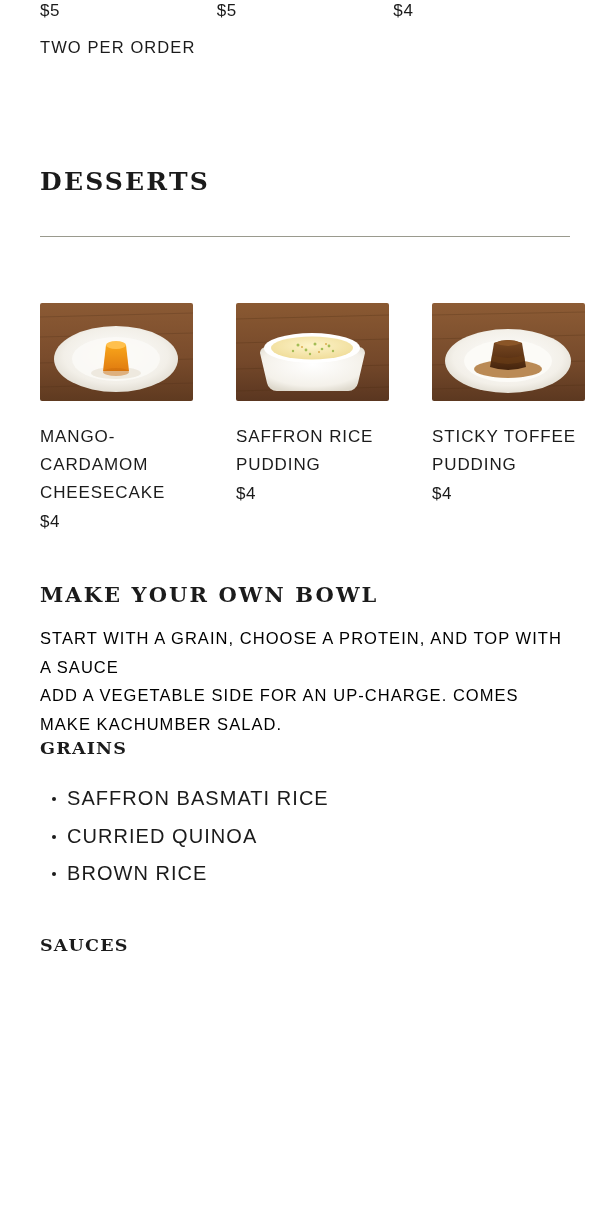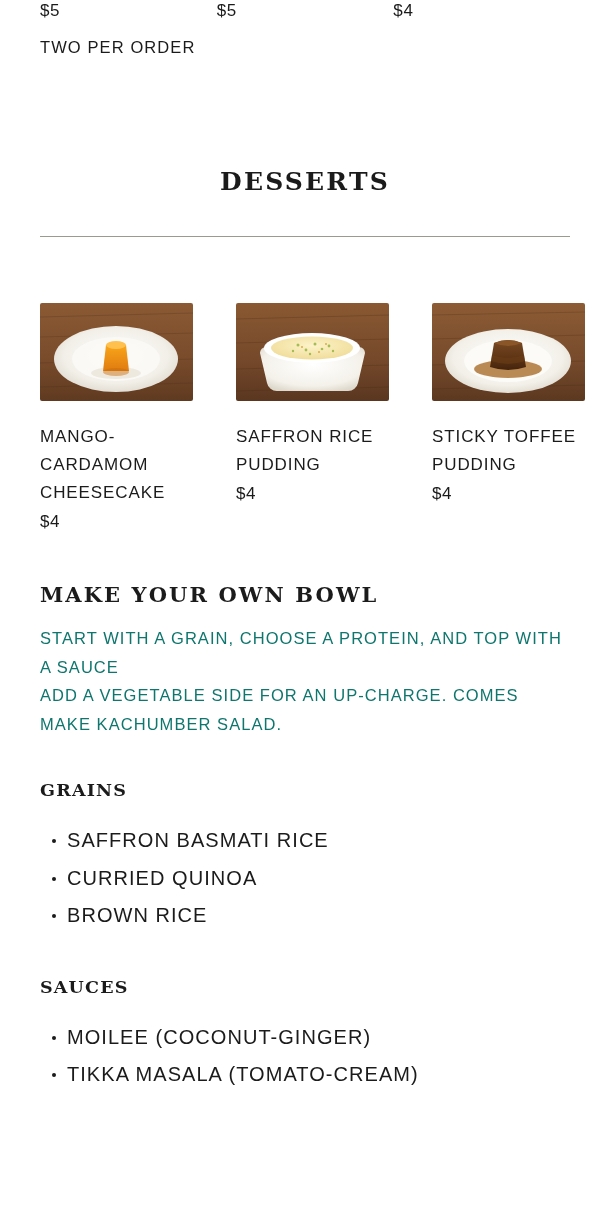--- a/index.html
+++ b/index.html
@@ -46,21 +46,20 @@
   }
 
   
   .section-heading {
     font-family: "DejaVu Serif", serif;
     font-weight: 700;
     font-size: 25px;
     letter-spacing: 2.2px;
     color: #1b1b1b;
     margin: 0;
-    text-align: center;
   }
   .desserts-heading {
     margin-top: 110px;
   }
   .rule {
     border: 0;
     border-top: 1px solid #9a9a8e;
     margin: 40px 0 0 0;
   }
 
@@ -107,32 +106,32 @@
     font-family: "DejaVu Serif", serif;
     font-weight: 700;
     font-size: 21px;
     letter-spacing: 2.1px;
   }
   .bowl-desc {
     margin-top: 13px;
     font-size: 16.5px;
     letter-spacing: 1.05px;
     line-height: 28.5px;
-    color: #0f766e;
+    color: #000000;
   }
   .bowl-desc p { margin: 0; }
 
   .subheading {
     font-family: "DejaVu Serif", serif;
     font-weight: 700;
     font-size: 17.5px;
     letter-spacing: 1.2px;
     margin: 0;
   }
-  .grains-heading { margin-top: 42px; }
+  .grains-heading { }
   .sauces-heading { margin-top: 42px; }
 
   ul.opts {
     list-style: none;
     margin: 22px 0 0 0;
     padding: 0 0 0 27px;
   }
   ul.opts li {
     position: relative;
     font-size: 20px;
@@ -312,18 +311,14 @@
   </div>
 
   <h3 class="subheading grains-heading">GRAINS</h3>
   <ul class="opts">
     <li>SAFFRON BASMATI RICE</li>
     <li>CURRIED QUINOA</li>
     <li>BROWN RICE</li>
   </ul>
 
   <h3 class="subheading sauces-heading">SAUCES</h3>
-  <ul class="opts">
-    <li>MOILEE (COCONUT-GINGER)</li>
-    <li>TIKKA MASALA (TOMATO-CREAM)</li>
-  </ul>
 
 </div>
 
 </body></html>

